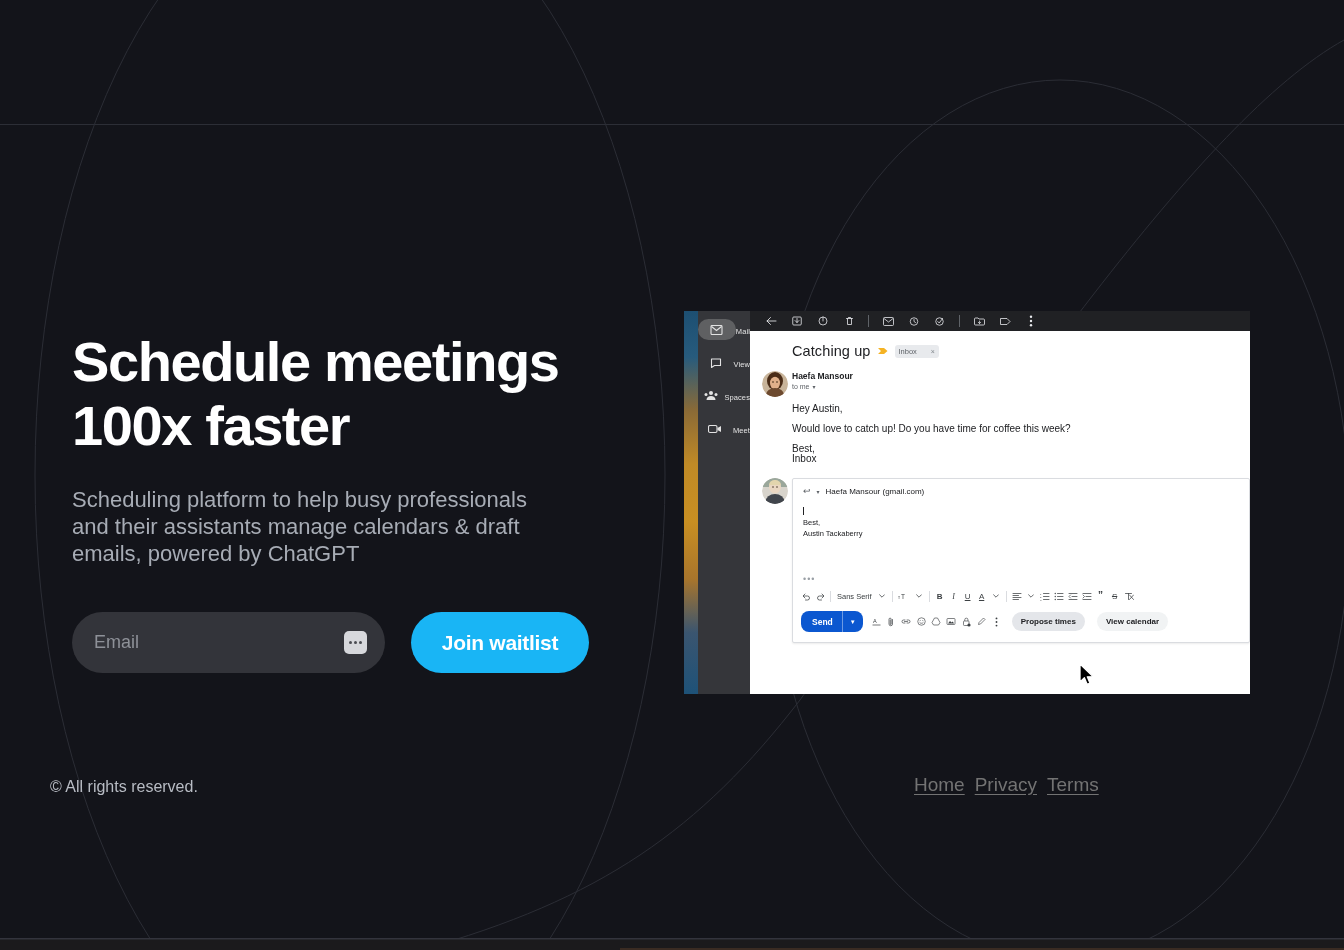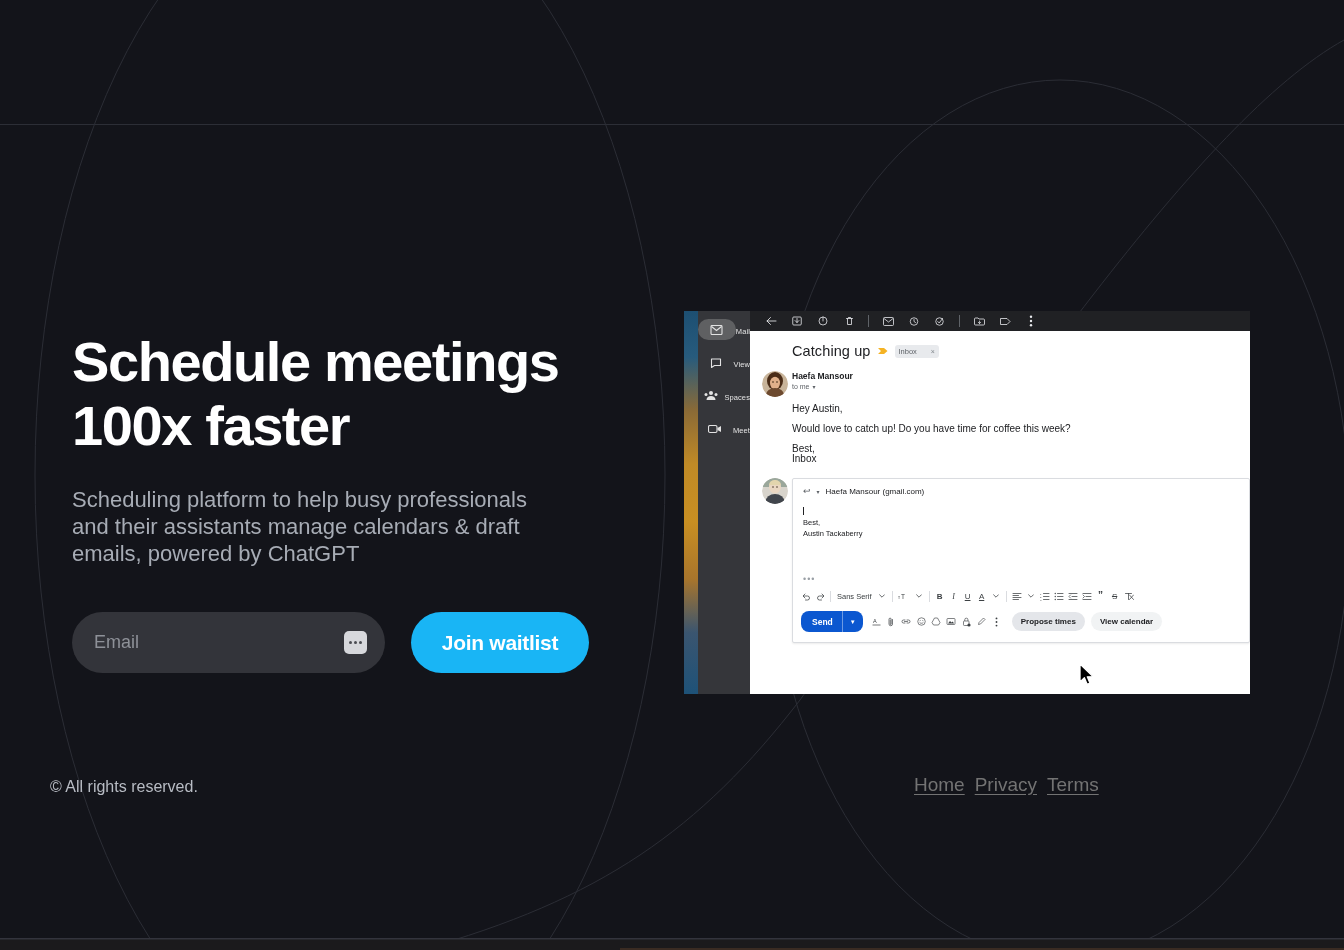--- a/index.html
+++ b/index.html
@@ -149,21 +149,21 @@
   .gm-send-btn {
     display: flex; align-items: center; background: #0b57d0; color: #fff;
     border-radius: 8px; height: 21px; font-size: 8.5px; font-weight: 700;
     cursor: pointer; overflow: hidden;
   }
   .gm-send-label { padding: 0 9px 0 11px; }
   .gm-send-div { width: 1px; height: 21px; background: #ffffff66; }
   .gm-send-caret { padding: 0 7px; font-size: 6px; }
   .gm-send-icons { display: flex; align-items: center; margin-left: 6px; color: #3c4043; }
   .gm-si { width: 15px; height: 16px; display: flex; align-items: center; justify-content: center; cursor: pointer; }
-  .gm-chips { display: flex; align-items: center; gap: 6px; margin-left: 8px; }
+  .gm-chips { display: flex; align-items: center; gap: 12px; margin-left: 8px; }
   .gm-chip {
     height: 19px; border-radius: 10px; background: #f1f3f4; color: #202124;
     font-size: 8px; font-weight: 700; display: flex; align-items: center;
     padding: 0 9px; cursor: pointer; white-space: nowrap;
   }
   .gm-chip.hover { background: #e4e6ea; }
 
   .gm-cursor { position: absolute; left: 1079px; top: 663px; z-index: 9; pointer-events: none; }
 </style>
 </head>

